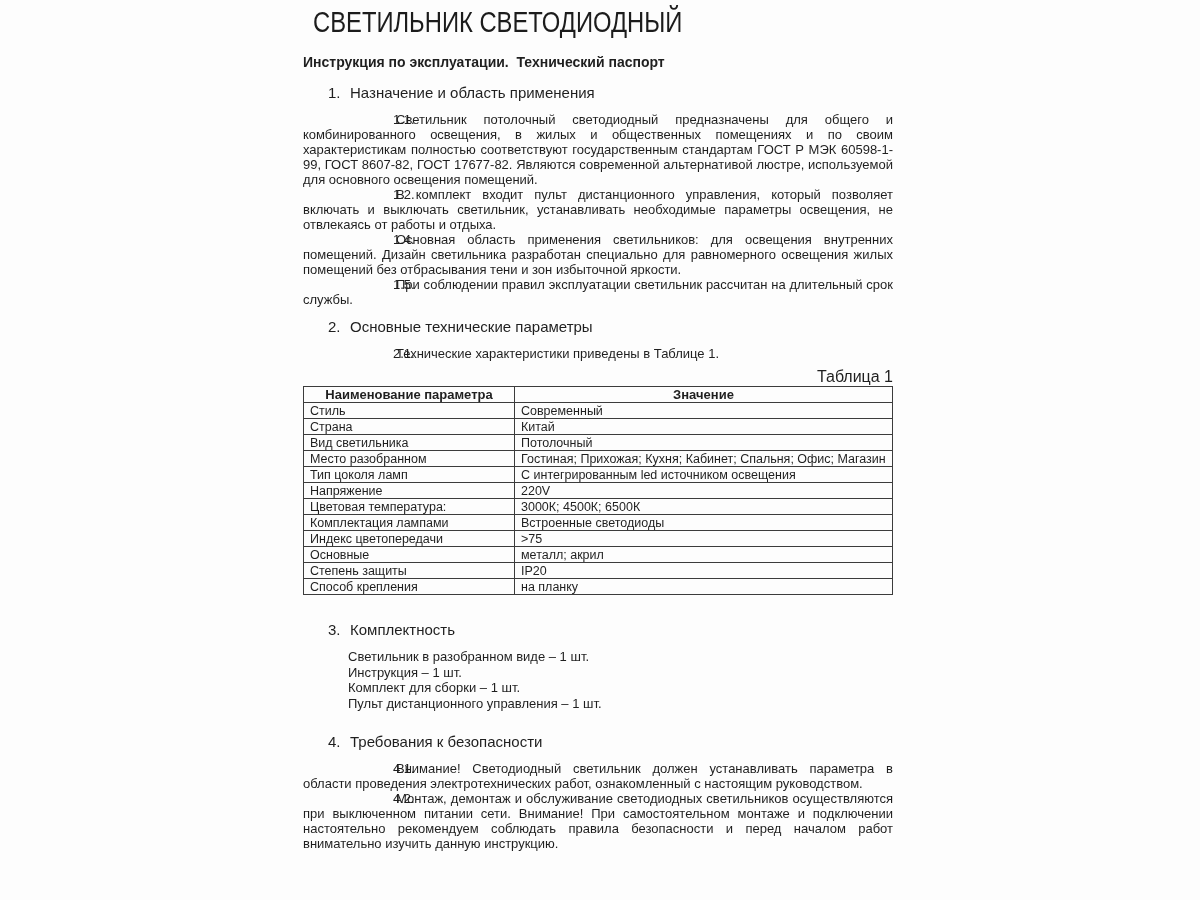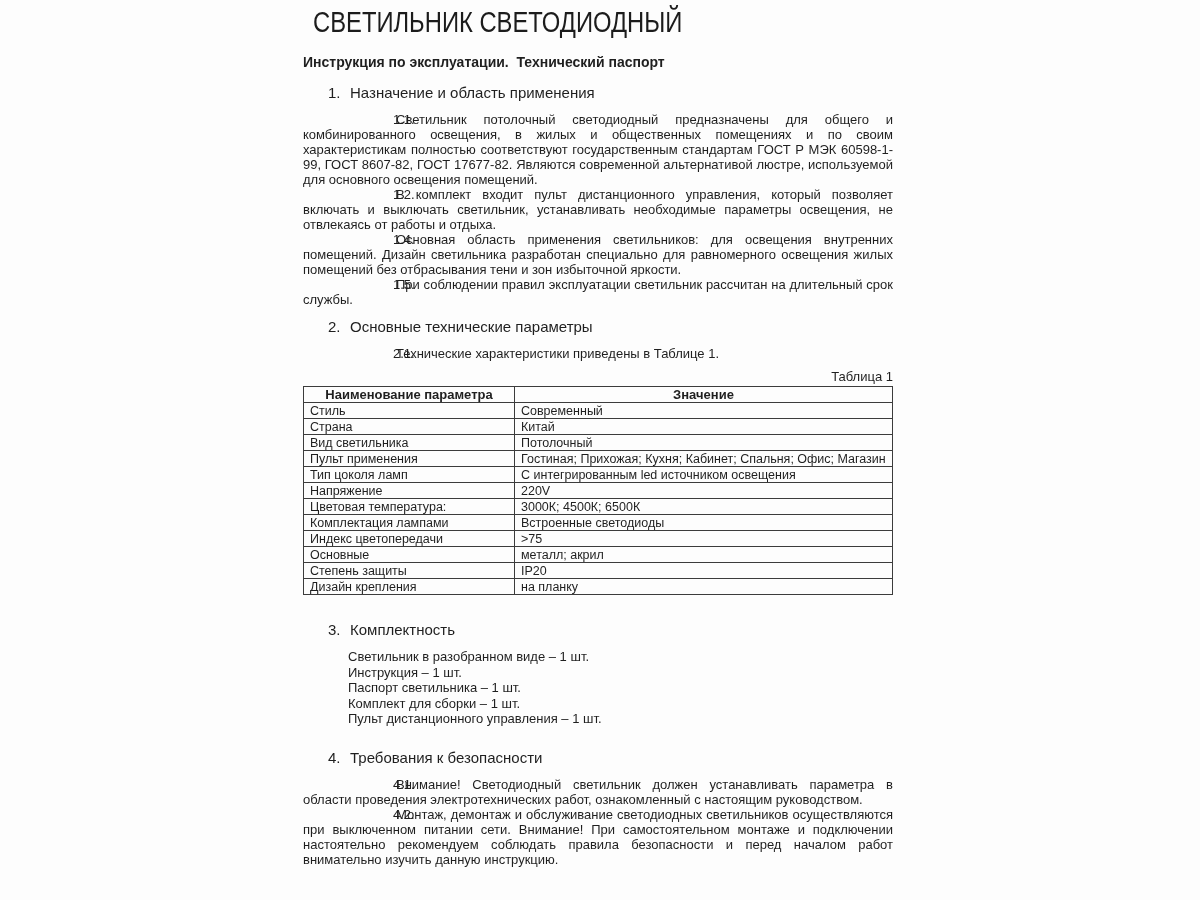--- a/index.html
+++ b/index.html
@@ -31,21 +31,21 @@
     margin:0; font-size:13px; line-height:15px;
     text-align:justify; text-indent:45px;
   }
   .pnum { display:inline-block; width:48px; }
 
   .mt-s2 { margin-top:11px; }
   .mt-s3 { margin-top:26px; }
   .mt-s4 { margin-top:9px;  }
 
   .table-caption {
-    text-align:right; font-size:13px; line-height:14px;
+    text-align:right; font-size:16px; line-height:14px;
     margin:9px 0 2px 0;
   }
   .spec-table { border-collapse:collapse; width:100%; table-layout:fixed; }
   .spec-table th, .spec-table td {
     border:1px solid #3c3c3c;
     font-size:12.5px; line-height:14px;
     padding:0.5px 6px;
     overflow:hidden; white-space:nowrap;
   }
   .spec-table th { font-size:13px; font-weight:bold; text-align:center; }
@@ -108,21 +108,21 @@
           <td class="c1">Страна</td>
           <td class="c2">Китай</td>
         </tr>
 
         <tr>
           <td class="c1">Вид светильника</td>
           <td class="c2">Потолочный</td>
         </tr>
 
         <tr>
-          <td class="c1">Пульт применения</td>
+          <td class="c1">Место разобранном</td>
           <td class="c2">Гостиная; Прихожая; Кухня; Кабинет; Спальня; Офис; Магазин</td>
         </tr>
 
         <tr>
           <td class="c1">Тип цоколя ламп</td>
           <td class="c2">С интегрированным led источником освещения</td>
         </tr>
 
         <tr>
           <td class="c1">Напряжение</td>
@@ -149,35 +149,34 @@
           <td class="c1">Основные</td>
           <td class="c2">металл; акрил</td>
         </tr>
 
         <tr>
           <td class="c1">Степень защиты</td>
           <td class="c2">IP20</td>
         </tr>
 
         <tr>
-          <td class="c1">Дизайн крепления</td>
+          <td class="c1">Способ крепления</td>
           <td class="c2">на планку</td>
         </tr>
       </tbody>
   </table>
 
   <div class="sec-heading mt-s3"><span class="sec-num">3.</span><span>Комплектность</span></div>
 
   <div class="kit-list">
 
       <p class="kit-item">Светильник в разобранном виде – 1 шт.</p>
 
       <p class="kit-item">Инструкция – 1 шт.</p>
 
-      <p class="kit-item">Паспорт светильника – 1 шт.</p>
 
       <p class="kit-item">Комплект для сборки – 1 шт.</p>
 
       <p class="kit-item">Пульт дистанционного управления – 1 шт.</p>
     </div>
 
   <div class="sec-heading mt-s3 mt-s4" style="margin-top:22px;"><span class="sec-num">4.</span><span>Требования к безопасности</span></div>
 
   <div class="paras s4-block">
 

